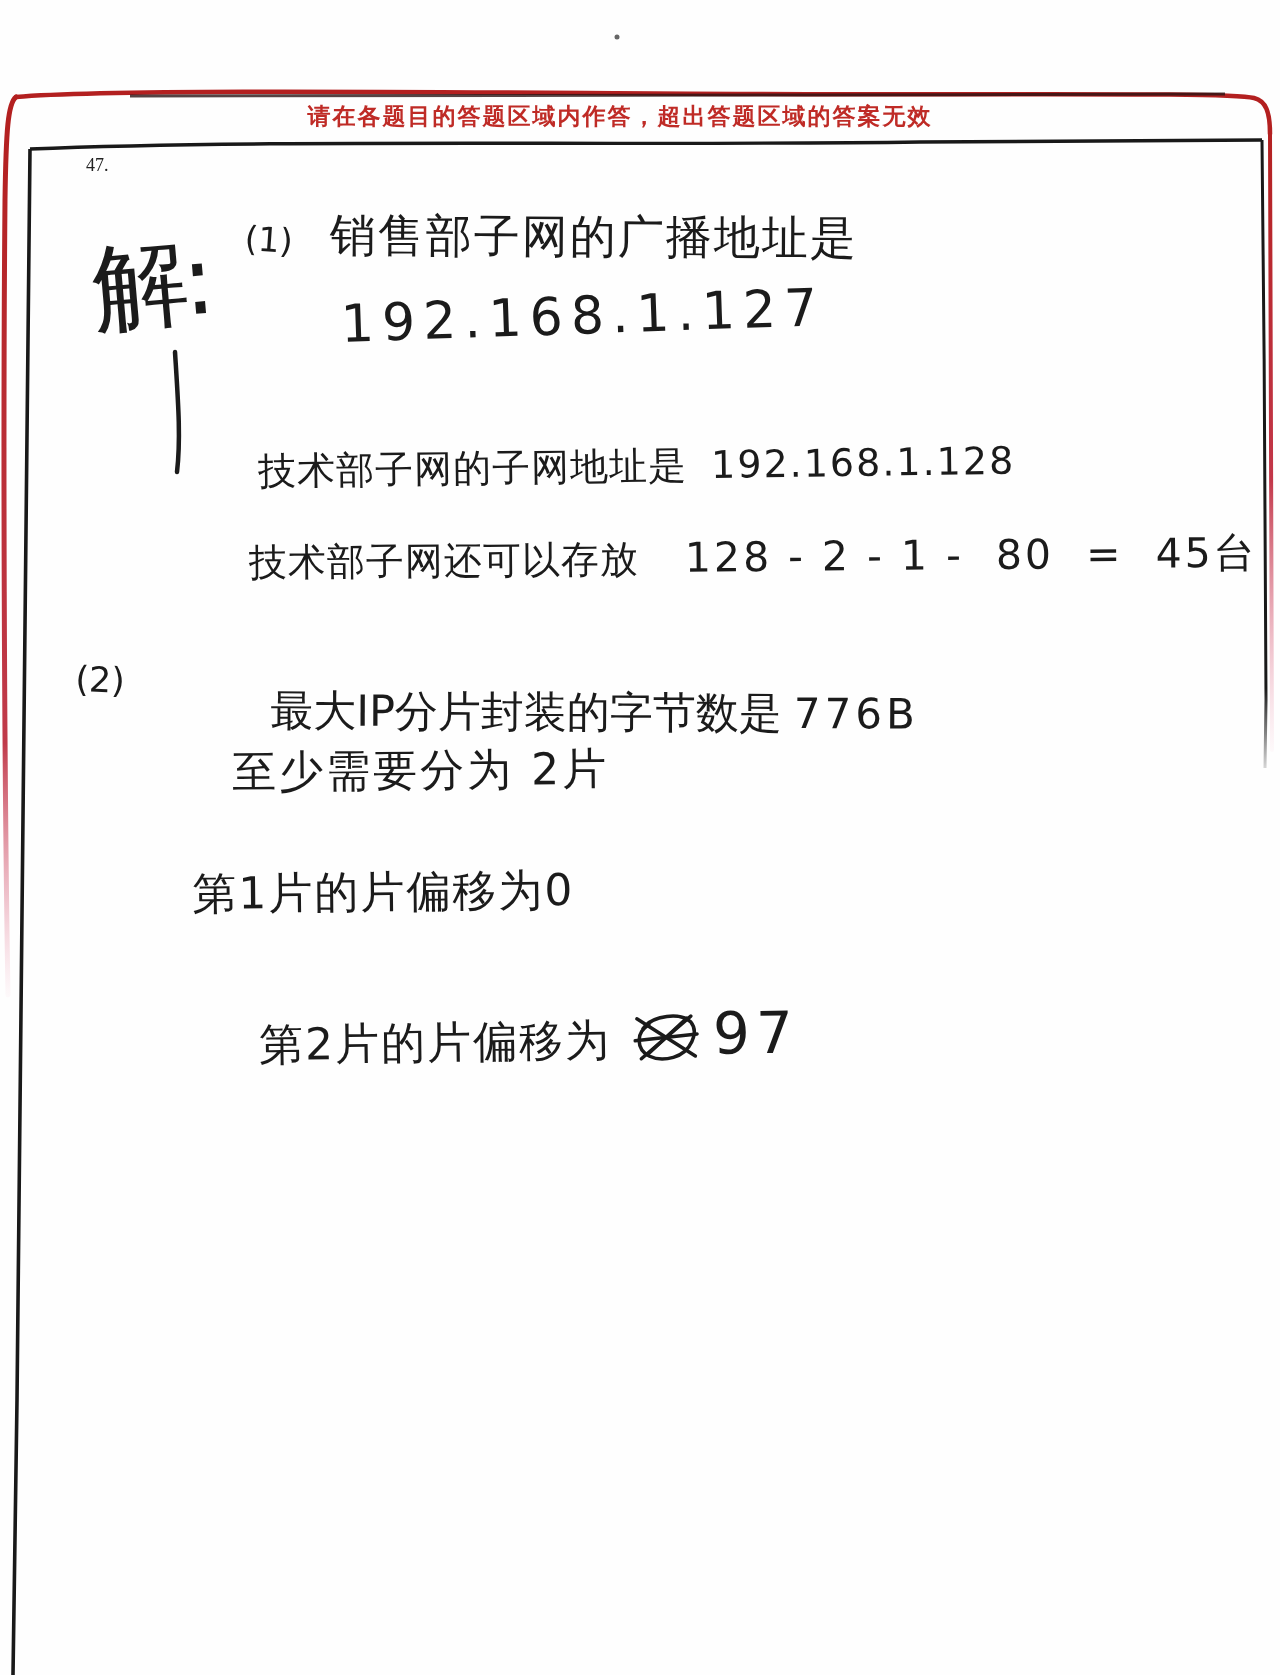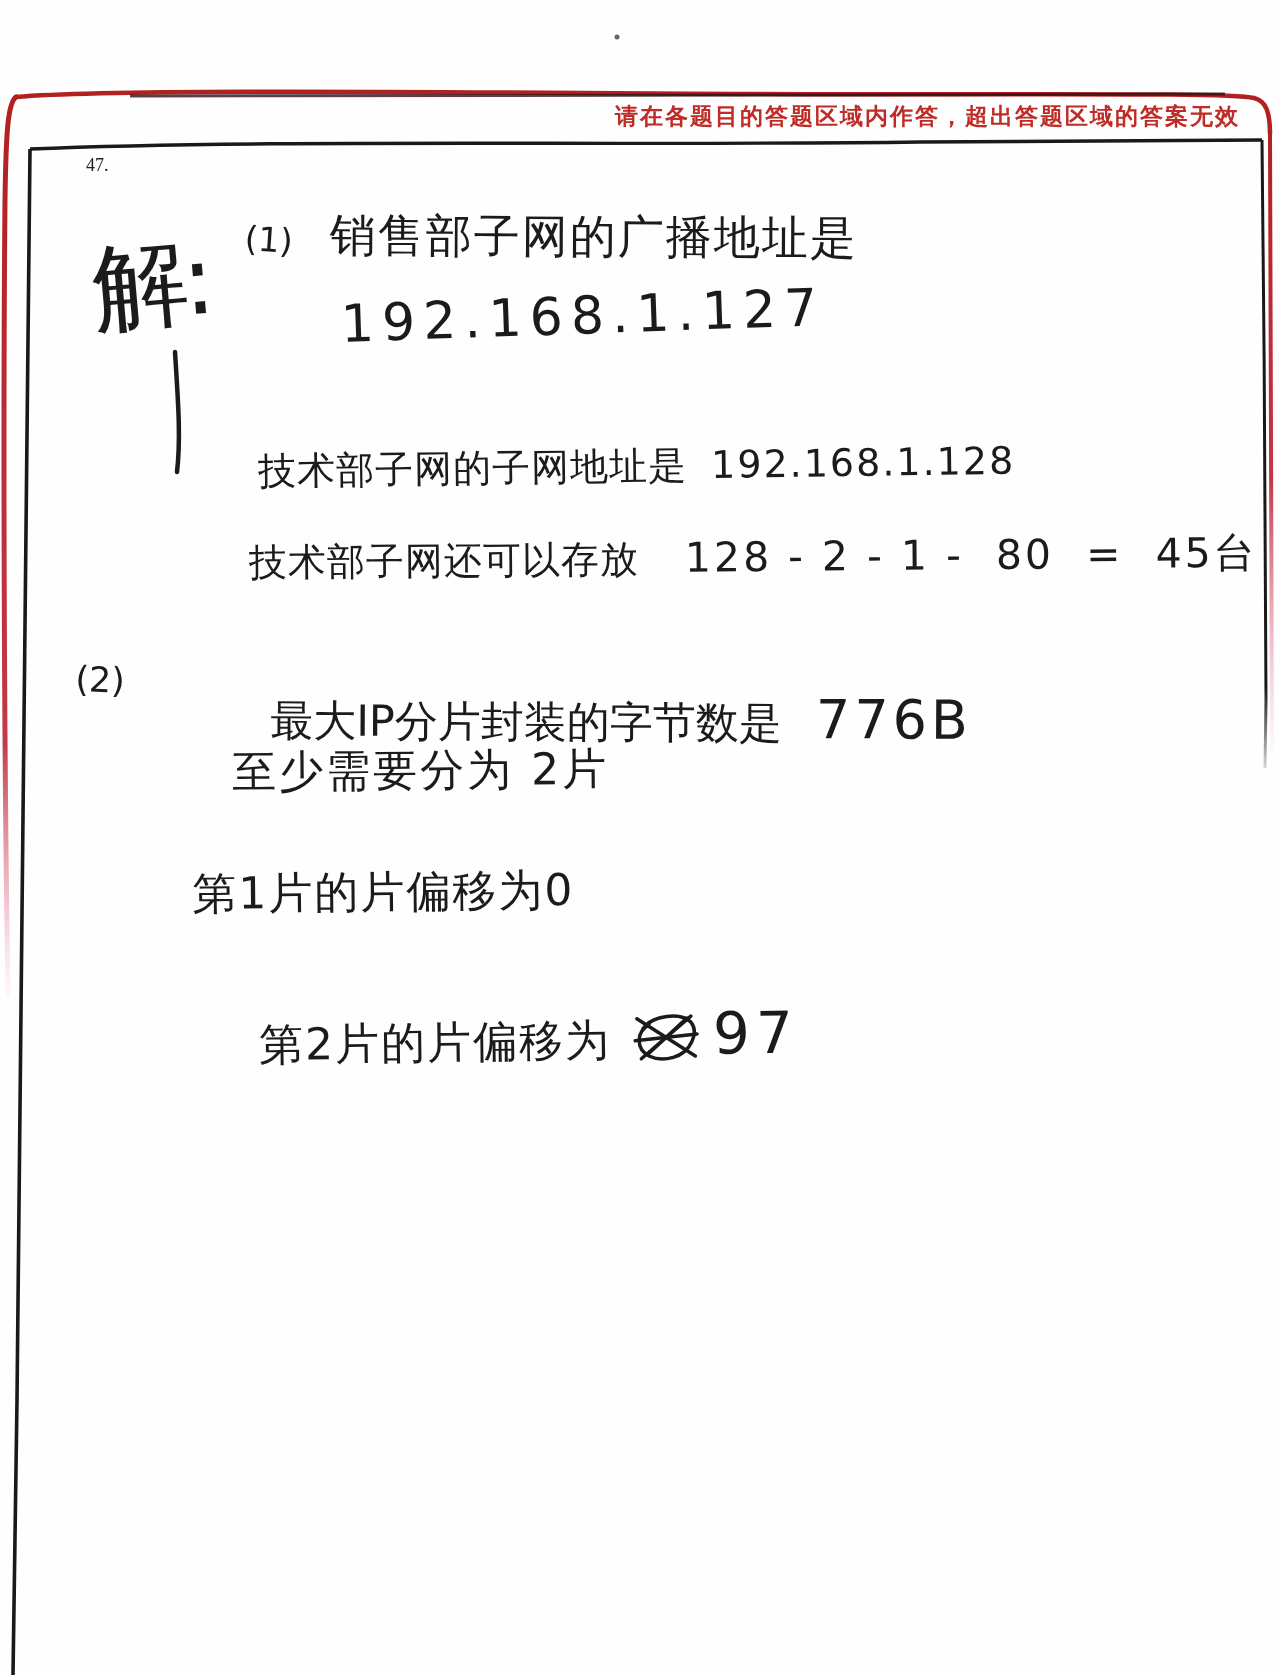--- a/index.html
+++ b/index.html
@@ -19,21 +19,21 @@
     position: absolute;
     left: 0;
     top: 0;
     pointer-events: none;
   }
   .notice {
     position: absolute;
     top: 101px;
     left: 0;
     width: 1240px;
-    text-align: right;
+    text-align: center;
     font-family: "Liberation Sans", sans-serif;
     font-weight: bold;
     font-size: 23px;
     letter-spacing: 2px;
     color: #bf2b26;
   }
   .qnum {
     position: absolute;
     top: 155px;
     left: 86px;
@@ -58,21 +58,21 @@
   }
   .l-p1label { top: 220px; left: 246px; font-size: 34px; transform: rotate(4deg); }
   .l-p1l1   { top: 210px; left: 330px; font-size: 46px; letter-spacing: 2px; transform: rotate(0.3deg); }
   .l-p1l2   { top: 296px; left: 340px; font-size: 52px; letter-spacing: 8px; transform: rotate(-2deg); }
   .l-p1l3   { top: 410px; left: 205px; font-size: 38px; letter-spacing: 1px; transform: rotate(-0.8deg); }
   .l-p1l3 .addr { margin-left: 24px; letter-spacing: 2px; }
   .l-p1l4   { top: 498px; left: 196px; font-size: 38px; letter-spacing: 1px; transform: rotate(-0.5deg); }
   .l-p1l4 .expr { margin-left: 46px; font-size: 41px; letter-spacing: 3px; }
   .l-p2label { top: 660px; left: 76px; font-size: 35px; transform: rotate(2deg); }
   .l-p2l1   { top: 640px; left: 216px; font-size: 43px; letter-spacing: 0px; transform: rotate(0.3deg); }
-  .l-p2l1 .bigval { margin-left: 34px; font-size: 54px; letter-spacing: 4px; }
+  .l-p2l1 .bigval { margin-left: 12px; font-size: 42px; letter-spacing: 4px; }
   .l-p2l2   { top: 748px; left: 232px; font-size: 44px; letter-spacing: 3px; transform: rotate(-0.5deg); }
   .l-p2l3   { top: 870px; left: 192px; font-size: 44px; letter-spacing: 2px; transform: rotate(-0.6deg); }
   .l-p2l4   { top: 962px; left: 194px; font-size: 44px; letter-spacing: 2px; transform: rotate(-0.8deg); }
   .l-p2l4 .bigval { margin-left: 14px; font-size: 58px; letter-spacing: 6px; }
   .scribble {
     display: inline-block;
     margin-left: 22px;
     vertical-align: -8px;
   }
 </style>

